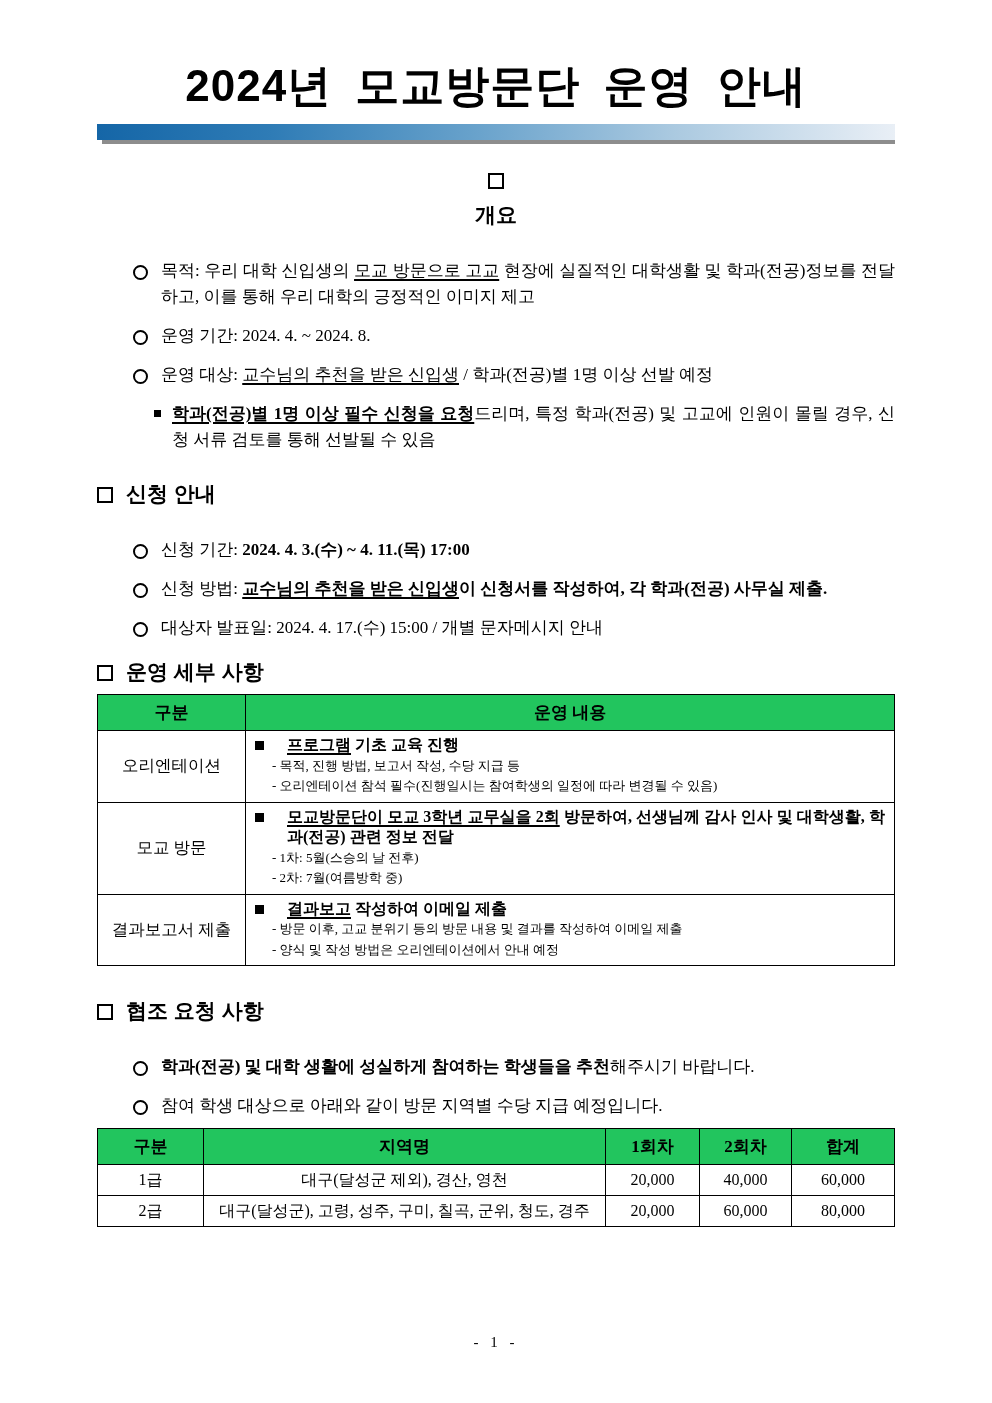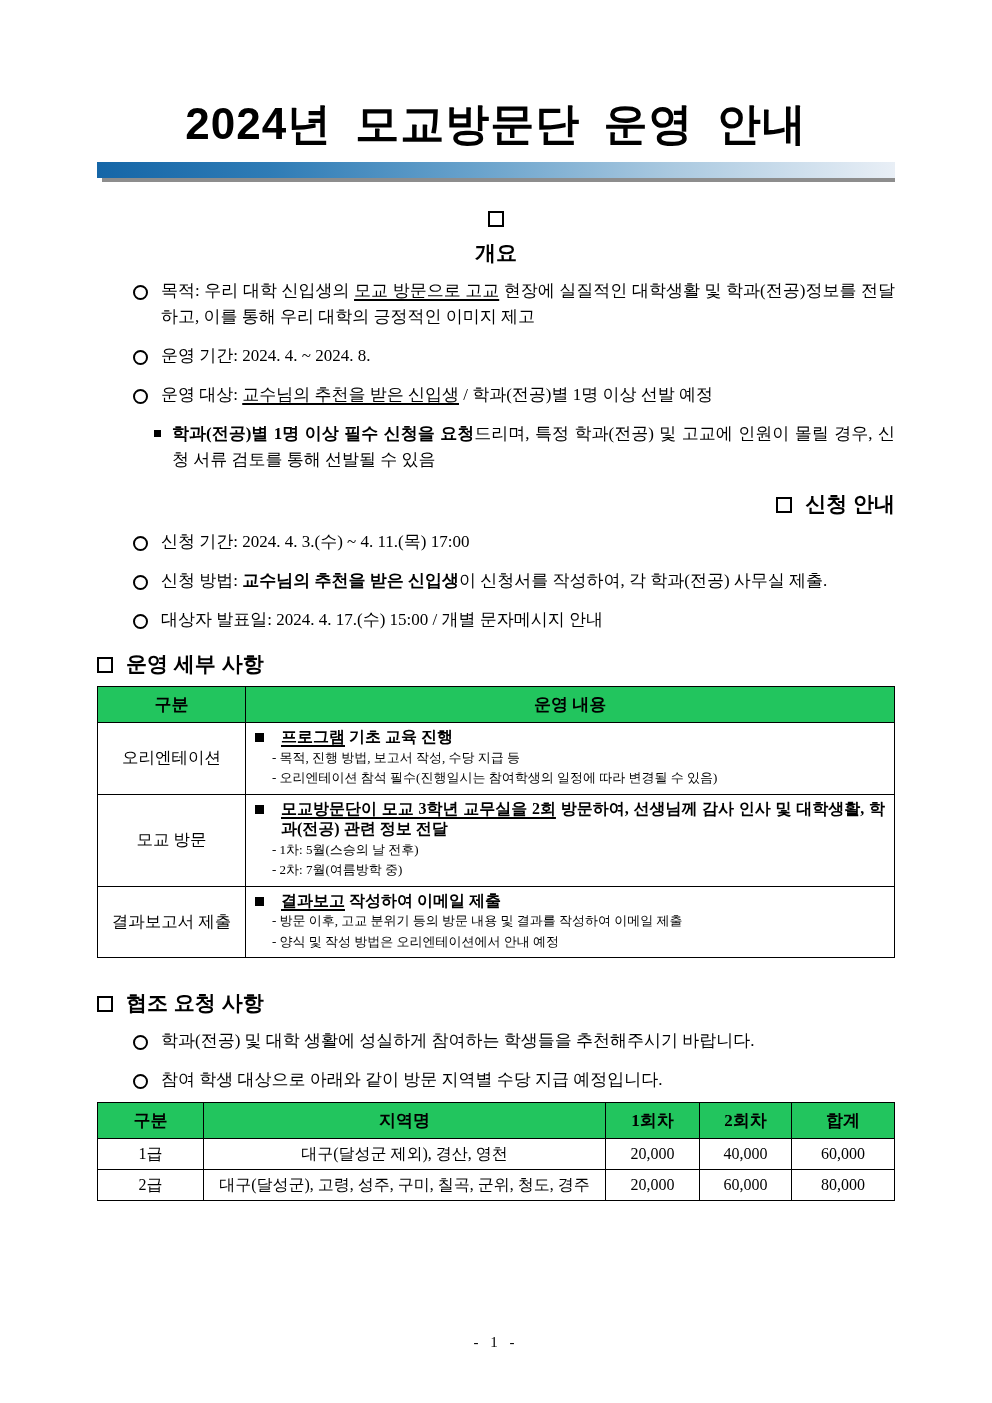--- a/index.html
+++ b/index.html
@@ -4,21 +4,21 @@
 <style>
   html,body { margin:0; padding:0; background:#ffffff; }
   .page {
     position:relative;
     width:992px; height:1403px;
     background:#ffffff;
     font-family:"Liberation Serif","DejaVu Serif",serif;
     color:#000;
     overflow:hidden;
   }
-  .content { margin:0 97px; padding-top:98px; width:798px; }
+  .content { margin:0 97px; padding-top:60px; width:798px; }
 
   
   .doc-title {
     font-family:"Liberation Sans","DejaVu Sans",sans-serif;
     font-weight:800;
     font-size:44px;
     line-height:52px;
     text-align:center;
     letter-spacing:1px;
     word-spacing:10px;
@@ -37,46 +37,46 @@
   }
   .h-sq { flex:none; width:12px; height:12px; border:2.5px solid #000; margin-top:1px; }
 
   
   .bullet { display:flex; gap:13px; margin-left:36px; font-size:17px; line-height:26px; }
   .b-circle { flex:none; width:11px; height:11px; border:2px solid #000; border-radius:50%; margin-top:7px; }
   .subbullet { display:flex; gap:11px; margin-left:57px; font-size:17px; line-height:26px; }
   .b-sqsmall { flex:none; width:7px; height:7px; background:#000; margin-top:9px; }
   .jtext { text-align:justify; word-break:break-all; }
   .u  { text-decoration:underline; text-underline-offset:3px; text-decoration-thickness:1.5px; }
-  .b  { font-weight:normal; }
-  .bu { font-weight:bold; text-underline-offset:3px; text-decoration-thickness:1.5px;margin-top:36px; }
+  .b  { font-weight:bold; }
+  .bu { font-weight:bold; text-decoration:underline; text-underline-offset:3px; text-decoration-thickness:1.5px;margin-top:36px; }
 
   
   table { border-collapse:collapse; width:798px; table-layout:fixed; }
   th,td { border:1.8px solid #000; }
   th { background:#22c55e; font-weight:bold; font-size:17px; text-align:center; padding:6px 2px; }
   .t1-label { width:148px; text-align:center; vertical-align:middle; font-size:16.5px; }
   .t1-content { padding:4px 9px 5px 9px; vertical-align:top; font-size:16px; line-height:20.5px; }
-  .cell-title { display:flex; gap:17px; font-weight:bold; }
+  .cell-title { display:flex; gap:23px; font-weight:bold; }
   .sq-bullet { flex:none; width:9px; height:9px; background:#000; margin-top:6px; }
   .cell-item { padding-left:17px; font-size:13px; line-height:20.5px; }
   .t2 td { text-align:center; font-size:16px; padding:4px 4px; line-height:22px; }
   .t2 .col-grade { width:106px; }
   .t2 .col-region { width:402px; }
   .t2 .col-r1 { width:94px; }
   .t2 .col-r2 { width:92px; }
 
   
   .footer { position:absolute; bottom:52px; left:0; width:100%; text-align:center; font-size:15px; letter-spacing:4px; }
 
   
   .mt-h1 { margin-top:28px;flex-direction:column; }
-  .mt-b1 { margin-top:12px; }
+  .mt-b1 { margin-top:30px; }
   .mt-b  { margin-top:13px; }
-  .mt-h2 { margin-top:18px;justify-content:flex-end; }
+  .mt-h2 { margin-top:28px; }
   .mt-h3 { margin-top:18px; }
   .mt-t  { margin-top:9px; }
   .mt-h4 { margin-top:32px; }
 </style>
 </head>
 <body>
 
 <div class="page">
   <div class="content">
 

